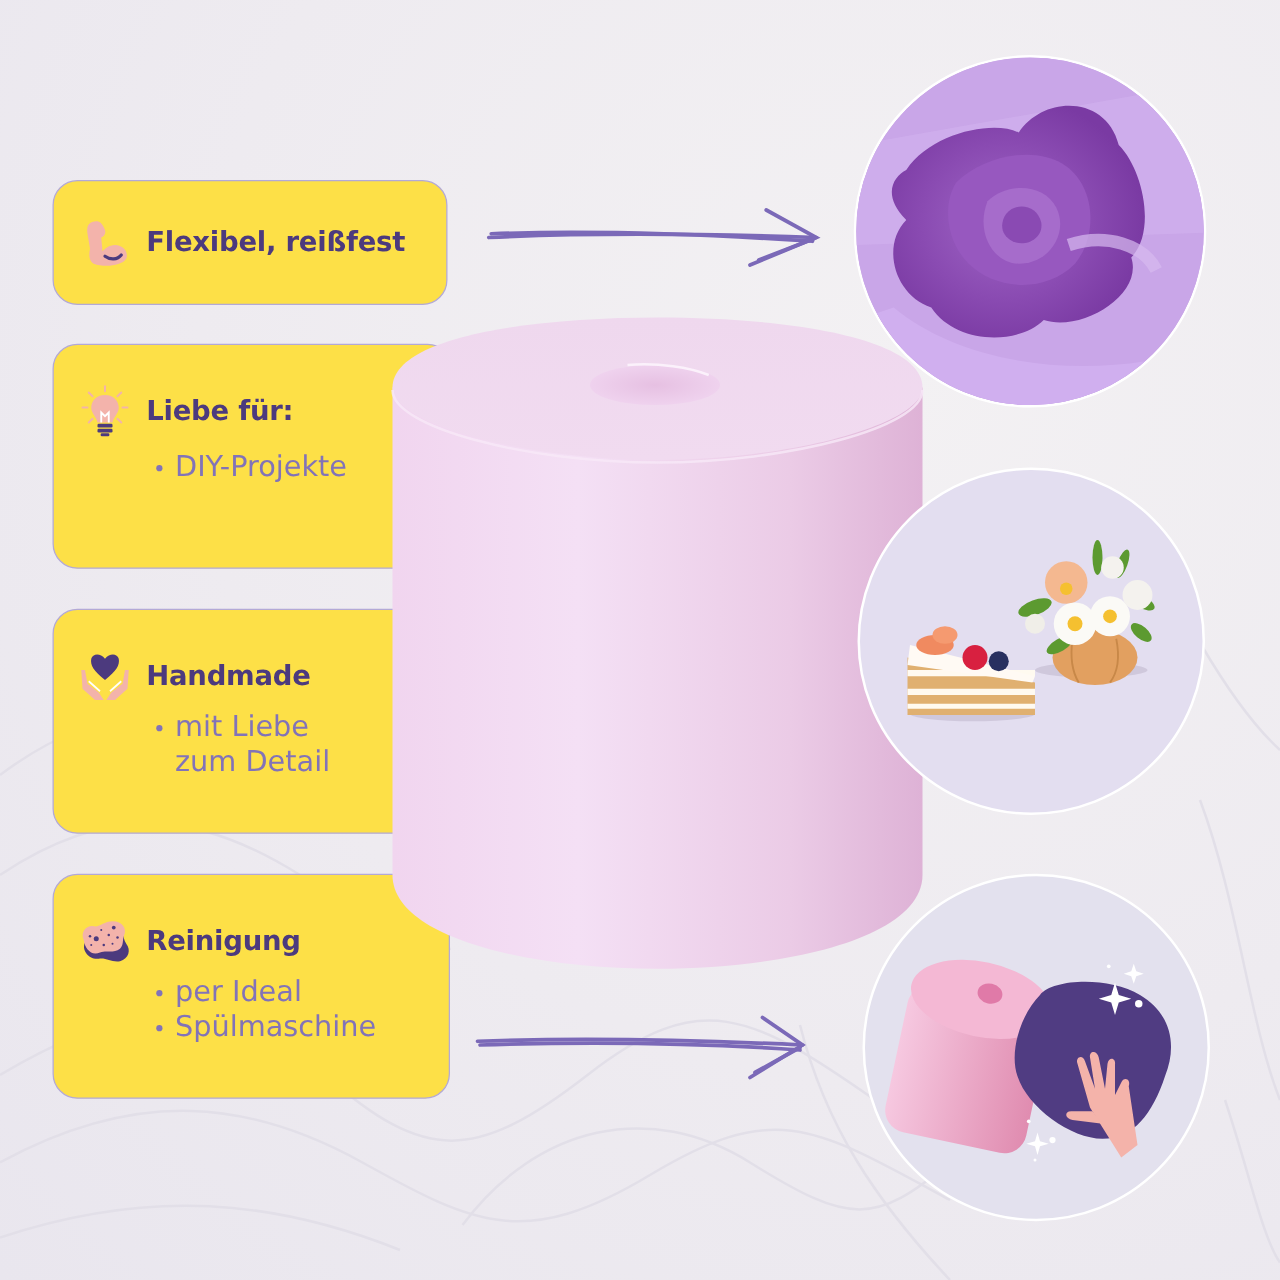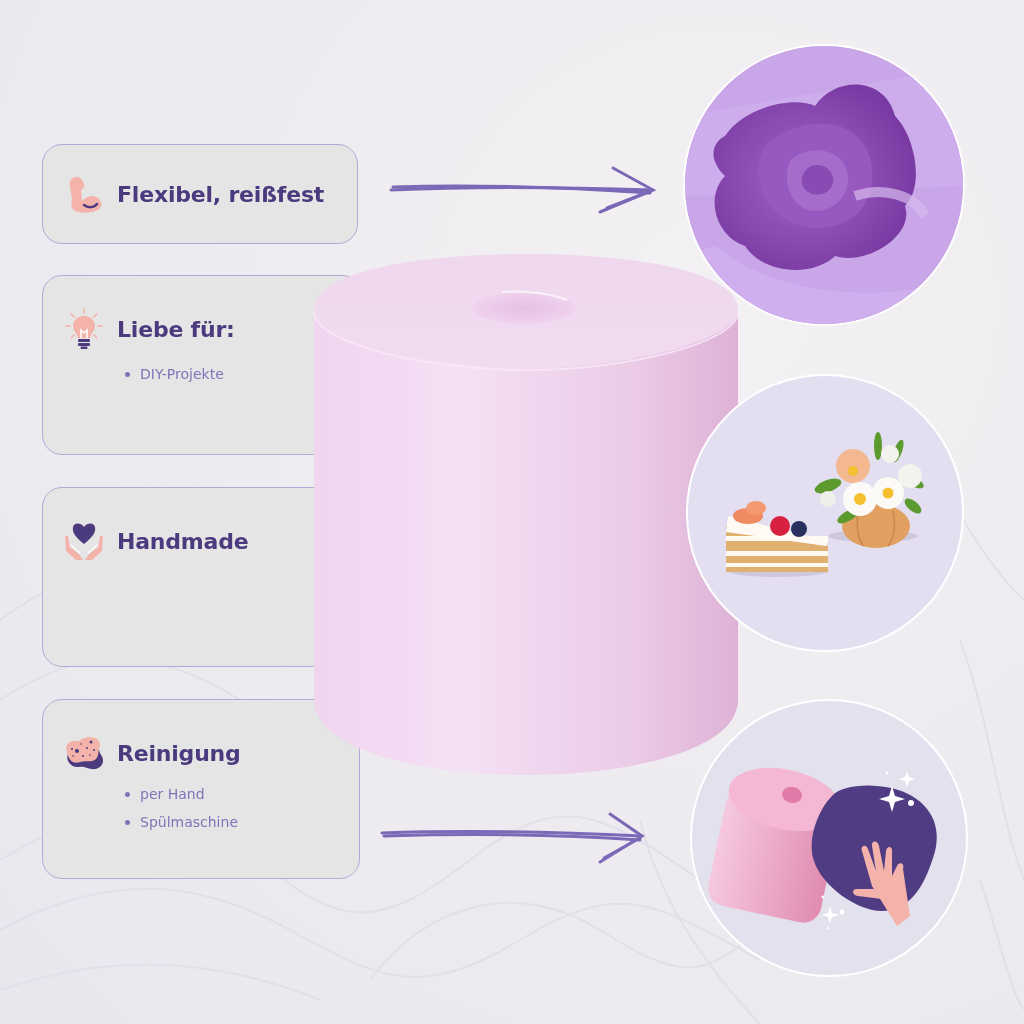--- a/index.html
+++ b/index.html
@@ -4,31 +4,31 @@
 <style>
   html, body { margin: 0; padding: 0; }
   body {
     width: 1024px; height: 1024px; overflow: hidden; position: relative;
     background: radial-gradient(ellipse at 70% 30%, #f3f1f3 0%, #eeebf0 55%, #e9e6ee 100%);
     font-family: "DejaVu Sans", sans-serif;
   }
   .bg-waves { position: absolute; left: 0; top: 0; width: 1024px; height: 1024px; }
 
   .card {
-    position: absolute; left: 42px; background: #e5e5e5;
+    position: absolute; left: 42px; background: #fde047;
     border: 1.5px solid #b3a9d6; border-radius: 20px; box-sizing: border-box;
   }
   .card-head { position: absolute; left: 20px; display: flex; align-items: center; }
   .card-icon { width: 42px; height: 42px; margin-right: 12px; }
   .card-title {
     font-weight: bold; color: #4c3a7e; font-size: 22px; letter-spacing: -0.2px;
   }
   .card-list { position: absolute; left: 80px; margin: 0; padding: 0; list-style: none; }
   .card-list li {
-    color: #8273b8; font-size: 14px; line-height: 28px; position: relative; padding-left: 17px;
+    color: #8273b8; font-size: 23px; line-height: 28px; position: relative; padding-left: 17px;
   }
   .card-list li::before {
     content: ""; position: absolute; left: 2px; top: 12px; width: 5px; height: 5px;
     border-radius: 50%; background: #8273b8;
   }
 
   .cylinder { position: absolute; left: 312px; top: 250px; width: 428px; height: 530px; }
 
   .circle {
     position: absolute; border-radius: 50%; overflow: hidden;
@@ -94,20 +94,23 @@
   <div class="card-head" style="top:32px;text-align:right;">
     <svg class="card-icon" viewBox="0 0 42 42">
       <path d="M21 24 C 12 17, 9 12, 10 7 C 11 3, 17 2, 21 7 C 25 2, 31 3, 32 7 C 33 12, 30 17, 21 24 Z" fill="#4c3a7e"></path>
       <path d="M2 16 L 5 16 L 7 27 L 16 34 L 20 40 L 13 40 L 3 31 Z" fill="#f3b3ab"></path>
       <path d="M40 16 L 37 16 L 35 27 L 26 34 L 22 40 L 29 40 L 39 31 Z" fill="#f3b3ab"></path>
       <path d="M8 25 L 17 33" stroke="#ffffff" stroke-width="1.4"></path>
       <path d="M34 25 L 25 33" stroke="#ffffff" stroke-width="1.4"></path>
     </svg>
     <span class="card-title">Handmade</span>
   </div>
+  <ul class="card-list" style="top:80px; width:180px;">
+    <li>mit Liebe zum Detail</li>
+  </ul>
 </div>
 
 <div class="card" style="top:699px; width:318px; height:180px;">
   <div class="card-head" style="top:32px;text-align:center;">
     <svg class="card-icon" viewBox="0 0 42 42">
       <path d="M5 22 C 2 28, 8 36, 16 35 C 22 34, 26 38, 33 37 C 40 35, 42 28, 38 23 C 36 20, 36 17, 35 14 L 6 17 Z" fill="#4c3a7e"></path>
       <path d="M4 20 C 1 14, 6 8, 12 9 C 17 10, 20 5, 27 5 C 35 5, 39 11, 36 17 C 35 20, 36 24, 33 27 C 28 31, 22 28, 17 30 C 10 33, 5 27, 4 20 Z" fill="#f3b3ab"></path>
       <g fill="#4c3a7e">
         <circle cx="28" cy="10" r="1.5"></circle>
           <circle cx="24" cy="16" r="1"></circle>
@@ -116,21 +119,21 @@
         <circle cx="31" cy="18" r="1"></circle>
           <circle cx="20" cy="24" r="1"></circle>
         <circle cx="10" cy="24" r="0.8"></circle>
           <circle cx="27" cy="23" r="0.8"></circle>
         <circle cx="18" cy="12" r="0.8"></circle>
       </g>
     </svg>
     <span class="card-title">Reinigung</span>
   </div>
   <ul class="card-list" style="top:80px;">
-    <li>per Hand</li>
+    <li>per Ideal</li>
     <li>Spülmaschine</li>
   </ul>
 </div>
 
 <svg class="cylinder" viewBox="0 0 428 530">
   <defs>
     <linearGradient id="cylBody" x1="0" y1="0" x2="1" y2="0">
       <stop offset="0" stop-color="#f1d5ef"></stop>
       <stop offset="0.35" stop-color="#f4e0f5"></stop>
       <stop offset="0.75" stop-color="#ebcbe6"></stop>

